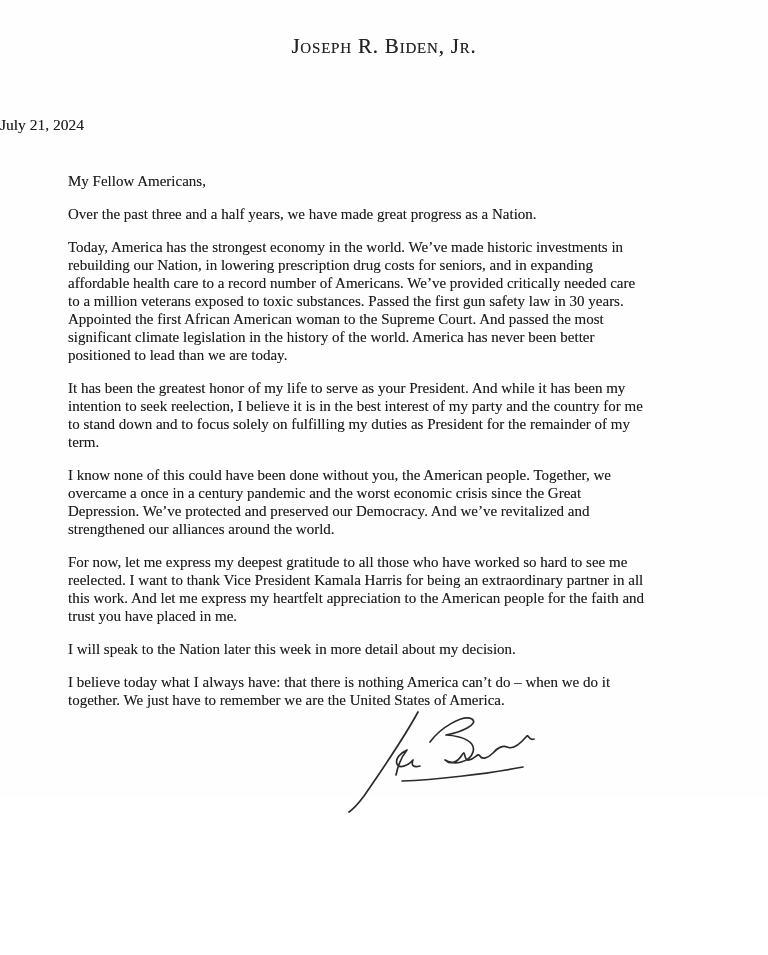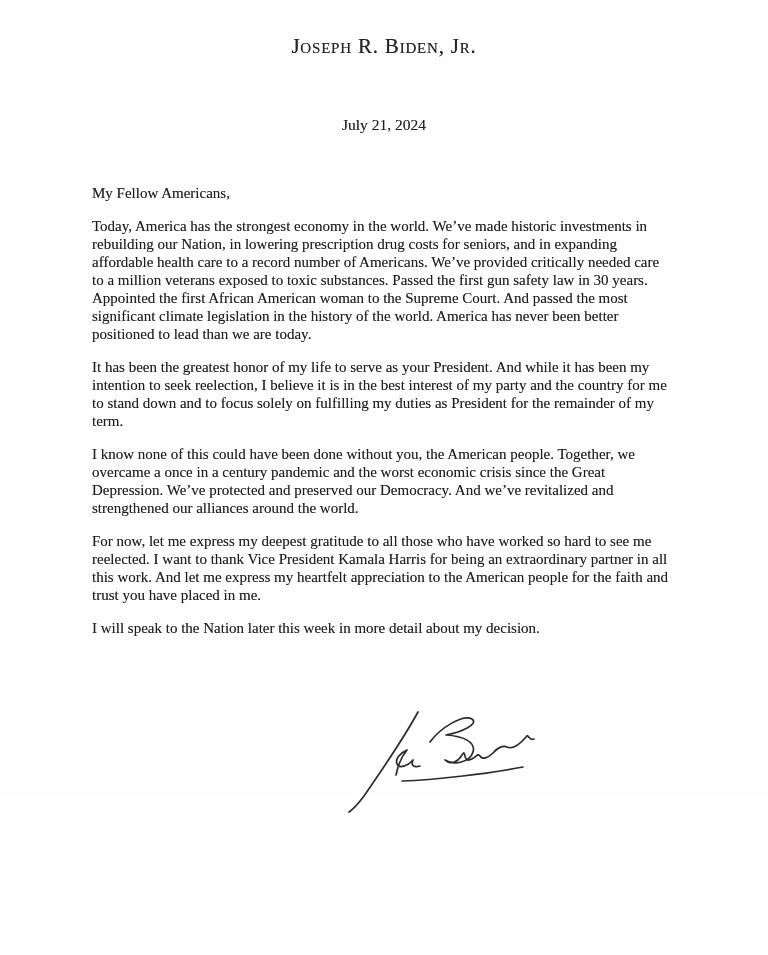--- a/index.html
+++ b/index.html
@@ -22,29 +22,29 @@
   .letterhead {
     text-align: center;
     font-variant: small-caps;
     font-size: 21px;
     line-height: 24px;
     letter-spacing: 0.8px;
     color: #242424;
     text-shadow: 0 0 0.5px rgba(20,20,20,0.55);
   }
   .date-line {
-    text-align: center;
+    text-align: left;
     margin-top: 58px;
     font-size: 15.5px;
     line-height: 18px;
     text-shadow: 0 0 0.4px rgba(20,20,20,0.45);
   }
   .letter-body {
-    margin-top: 50px;
-    padding-left: 92px;
+    margin-top: 38px;
+    padding-left: 68px;
     padding-right: 70px;
     font-size: 15px;
     line-height: 18px;
     text-shadow: 0 0 0.4px rgba(20,20,20,0.45);
   }
   .letter-body p {
     margin: 0 0 15px 0;
     white-space: pre-line;
   }
   .signature-wrap {
@@ -67,40 +67,43 @@
 <body>
 
 <div class="page">
 
   <div class="letterhead">Joseph R. Biden, Jr.</div>
 
   <div class="date-line">July 21, 2024</div>
 
   <div class="letter-body">
     <p>My Fellow Americans,</p>
+    <p>Over the past three and a half years, we have made great progress as a Nation.</p>
     <p>Today, America has the strongest economy in the world. We’ve made historic investments in
 rebuilding our Nation, in lowering prescription drug costs for seniors, and in expanding
 affordable health care to a record number of Americans. We’ve provided critically needed care
 to a million veterans exposed to toxic substances. Passed the first gun safety law in 30 years.
 Appointed the first African American woman to the Supreme Court. And passed the most
 significant climate legislation in the history of the world. America has never been better
 positioned to lead than we are today.</p>
     <p>It has been the greatest honor of my life to serve as your President. And while it has been my
 intention to seek reelection, I believe it is in the best interest of my party and the country for me
 to stand down and to focus solely on fulfilling my duties as President for the remainder of my
 term.</p>
     <p>I know none of this could have been done without you, the American people. Together, we
 overcame a once in a century pandemic and the worst economic crisis since the Great
 Depression. We’ve protected and preserved our Democracy. And we’ve revitalized and
 strengthened our alliances around the world.</p>
     <p>For now, let me express my deepest gratitude to all those who have worked so hard to see me
 reelected. I want to thank Vice President Kamala Harris for being an extraordinary partner in all
 this work. And let me express my heartfelt appreciation to the American people for the faith and
 trust you have placed in me.</p>
     <p>I will speak to the Nation later this week in more detail about my decision.</p>
+    <p>I believe today what I always have: that there is nothing America can’t do – when we do it
+together. We just have to remember we are the United States of America.</p>
   </div>
 
   <div class="signature-wrap">
     <svg viewBox="0 0 238 118" xmlns="http://www.w3.org/2000/svg">
 
       <path class="sig-stroke" d="M82,8 C70,30 46,66 28,92 C22,100 16,106 13,108"></path>
 
       <path class="sig-stroke" d="M60,71 C62,61 66,52 71,46 C64,49 59,55 61,60 C63,65 72,62 77,56 C75,61 77,64 84,62"></path>
 
       <path class="sig-stroke" d="M94,38 C104,24 127,10 136,15 C143,20 126,28 110,31 C127,32 140,38 137,48 C134,58 118,62 109,56 C114,61 121,59 126,51 C130,44 127,57 133,56 C139,55 142,48 144,52 C146,56 152,54 157,49 C161,44 167,41 171,43 C177,46 184,40 190,33 C193,29 192,37 198,35"></path>

